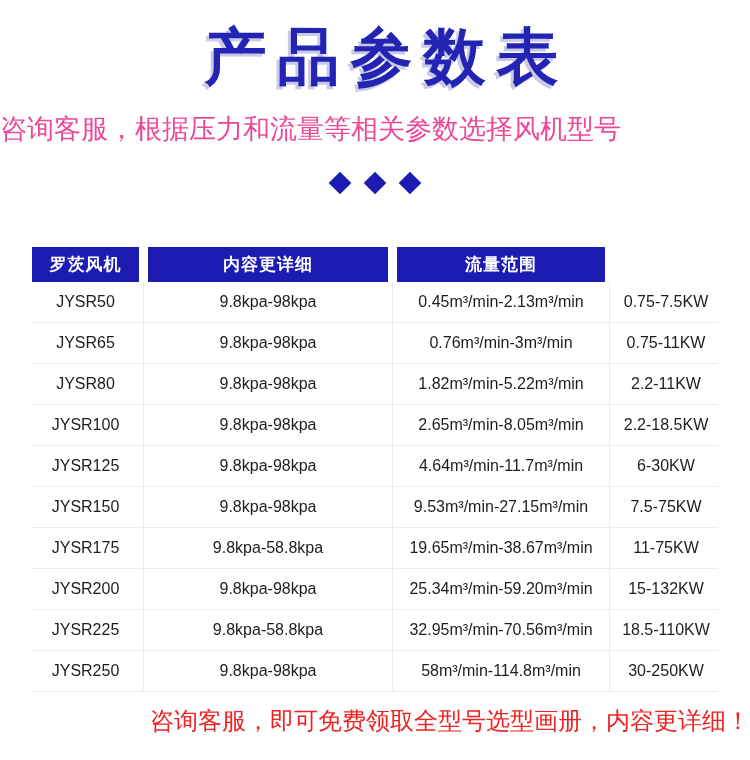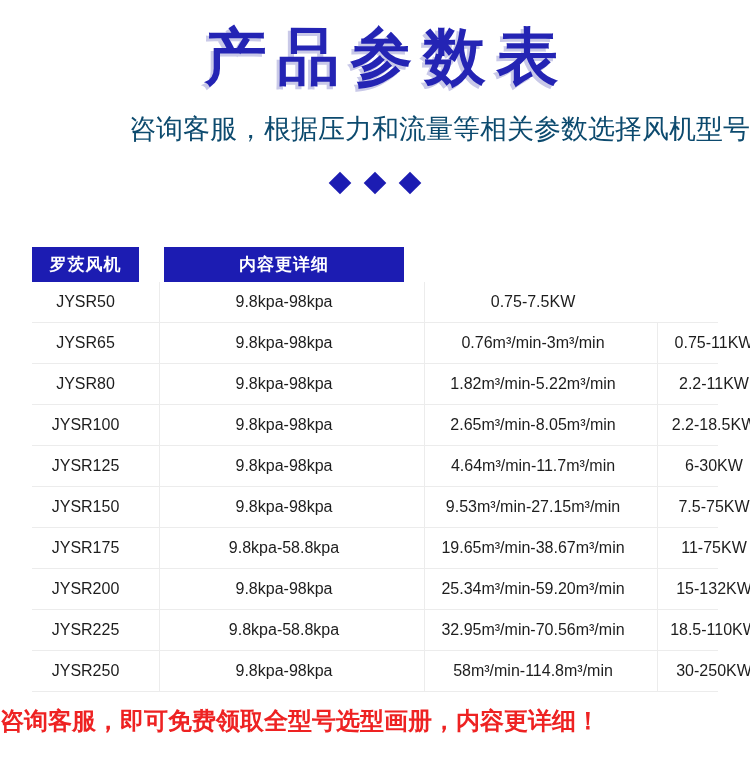--- a/index.html
+++ b/index.html
@@ -28,25 +28,25 @@
     font-size: 62px;
     line-height: 66px;
     font-weight: 900;
     color: var(--title-blue, #2424b4);
     letter-spacing: 11px;
     padding-left: 24px;
     text-shadow: -3px 3px 0 #c9c9e8;
   }
   .subtitle {
     margin-top: 23px;
-    text-align: right;
+    text-align: left;
     font-size: 27px;
     line-height: 32px;
     font-weight: 500;
-    color: #0c4a6e;
+    color: #ec4899;
   }
   .diamonds {
     margin-top: 26px;
     height: 23px;
     display: flex;
     justify-content: center;
     align-items: center;
     gap: 19px;
   }
   .diamond {
@@ -55,21 +55,21 @@
     background: var(--accent-blue, #1c1cb2);
     transform: rotate(45deg);
   }
   .param-table {
     width: 686px;
     margin: 53px auto 0 auto;
   }
   .thead, .trow {
     display: grid;
     grid-template-columns: 107px 240px 208px 104px;
-    column-gap: 25px;
+    column-gap: 9px;
   }
   .th {
     height: 35px;
     background: var(--accent-blue, #1c1cb2);
     color: #ffffff;
     font-size: 17px;
     font-weight: bold;
     letter-spacing: 1px;
     display: flex;
     align-items: center;
@@ -92,24 +92,24 @@
     content: "";
     position: absolute;
     left: -5px;
     top: 0;
     bottom: -1px;
     width: 1px;
     background: var(--border-gray, #ececec);
   }
   .footer-note {
     margin-top: 14px;
-    text-align: left;
+    text-align: right;
     font-size: 24px;
     line-height: 30px;
-    font-weight: 700;
+    font-weight: 400;
     color: var(--note-red, #ee2222);
   }
 </style>
 </head>
 <body>
 
 <div class="page">
 
   <div class="title">产品参数表</div>
 
@@ -119,25 +119,27 @@
     <span class="diamond"></span>
     <span class="diamond"></span>
     <span class="diamond"></span>
   </div>
 
   <div class="param-table">
 
     <div class="thead">
       <div class="th">罗茨风机</div>
       <div class="th">内容更详细</div>
+      <div class="th">流量范围</div>
     </div>
 
     <div class="trow">
       <div class="td">JYSR50</div>
       <div class="td">9.8kpa-98kpa</div>
+      <div class="td">0.45m³/min-2.13m³/min</div>
       <div class="td">0.75-7.5KW</div>
     </div>
 
     <div class="trow">
       <div class="td">JYSR65</div>
       <div class="td">9.8kpa-98kpa</div>
       <div class="td">0.76m³/min-3m³/min</div>
       <div class="td">0.75-11KW</div>
     </div>
 

